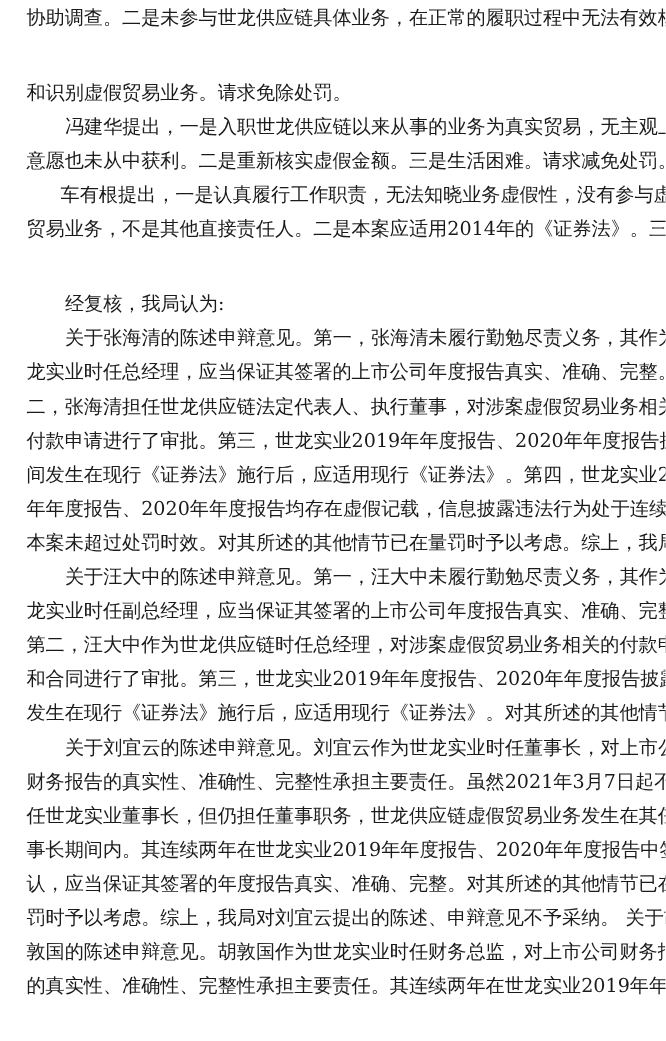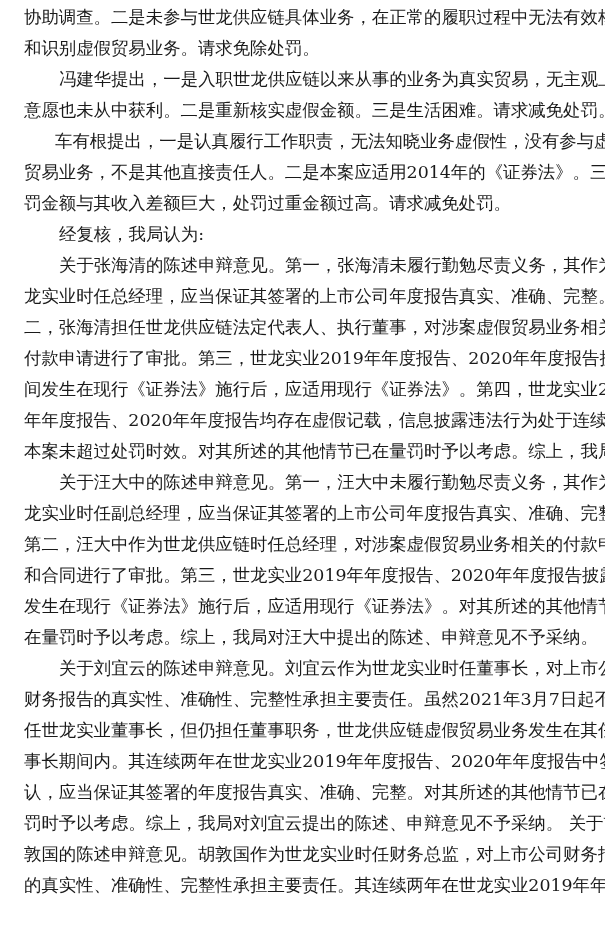--- a/index.html
+++ b/index.html
@@ -25,20 +25,21 @@
       height: 31px;
       line-height: 31px;
       font-size: 17.4px;
       white-space: nowrap;
       text-align: justify;
       text-align-last: justify;
       letter-spacing: 0;
     }
     .line.last {
       text-align-last: left;
+      margin-top: 37px;
     }
     .indent { padding-left: 35px; }
     .indent-sm { padding-left: 31px; }
   </style>
 </head>
 <body>
 
 <div class="page">
 
   <div>
@@ -47,21 +48,20 @@
   </div>
 
   <div>
     <div class="line indent">冯建华提出，一是入职世龙供应链以来从事的业务为真实贸易，无主观上的</div>
     <div class="line">意愿也未从中获利。二是重新核实虚假金额。三是生活困难。请求减免处罚。</div>
   </div>
 
   <div>
     <div class="line indent-sm">车有根提出，一是认真履行工作职责，无法知晓业务虚假性，没有参与虚假</div>
     <div class="line">贸易业务，不是其他直接责任人。二是本案应适用2014年的《证券法》。三是处</div>
-    <div class="line last">罚金额与其收入差额巨大，处罚过重金额过高。请求减免处罚。</div>
   </div>
 
   <div>
     <div class="line indent last">经复核，我局认为:</div>
   </div>
 
   <div>
     <div class="line indent">关于张海清的陈述申辩意见。第一，张海清未履行勤勉尽责义务，其作为世</div>
     <div class="line">龙实业时任总经理，应当保证其签署的上市公司年度报告真实、准确、完整。第</div>
     <div class="line">二，张海清担任世龙供应链法定代表人、执行董事，对涉案虚假贸易业务相关的</div>
@@ -70,21 +70,20 @@
     <div class="line">年年度报告、2020年年度报告均存在虚假记载，信息披露违法行为处于连续状态，</div>
     <div class="line">本案未超过处罚时效。对其所述的其他情节已在量罚时予以考虑。综上，我局对</div>
   </div>
 
   <div>
     <div class="line indent">关于汪大中的陈述申辩意见。第一，汪大中未履行勤勉尽责义务，其作为世</div>
     <div class="line">龙实业时任副总经理，应当保证其签署的上市公司年度报告真实、准确、完整。</div>
     <div class="line">第二，汪大中作为世龙供应链时任总经理，对涉案虚假贸易业务相关的付款申请</div>
     <div class="line">和合同进行了审批。第三，世龙实业2019年年度报告、2020年年度报告披露时间</div>
     <div class="line">发生在现行《证券法》施行后，应适用现行《证券法》。对其所述的其他情节已</div>
-    <div class="line last">在量罚时予以考虑。综上，我局对汪大中提出的陈述、申辩意见不予采纳。</div>
   </div>
 
   <div>
     <div class="line indent">关于刘宜云的陈述申辩意见。刘宜云作为世龙实业时任董事长，对上市公司</div>
     <div class="line">财务报告的真实性、准确性、完整性承担主要责任。虽然2021年3月7日起不再担</div>
     <div class="line">任世龙实业董事长，但仍担任董事职务，世龙供应链虚假贸易业务发生在其任董</div>
     <div class="line">事长期间内。其连续两年在世龙实业2019年年度报告、2020年年度报告中签字确</div>
     <div class="line">认，应当保证其签署的年度报告真实、准确、完整。对其所述的其他情节已在量</div>
     <div class="line">罚时予以考虑。综上，我局对刘宜云提出的陈述、申辩意见不予采纳。 关于胡</div>
     <div class="line">敦国的陈述申辩意见。胡敦国作为世龙实业时任财务总监，对上市公司财务报告</div>

